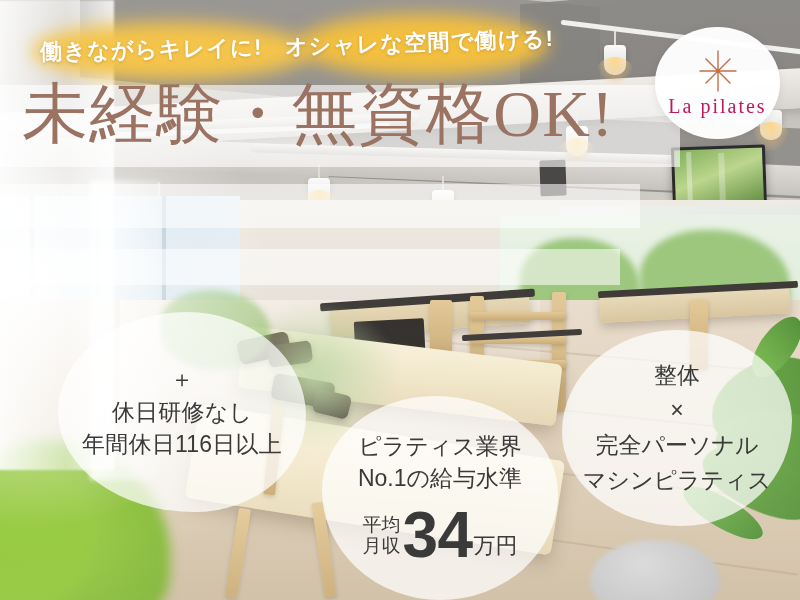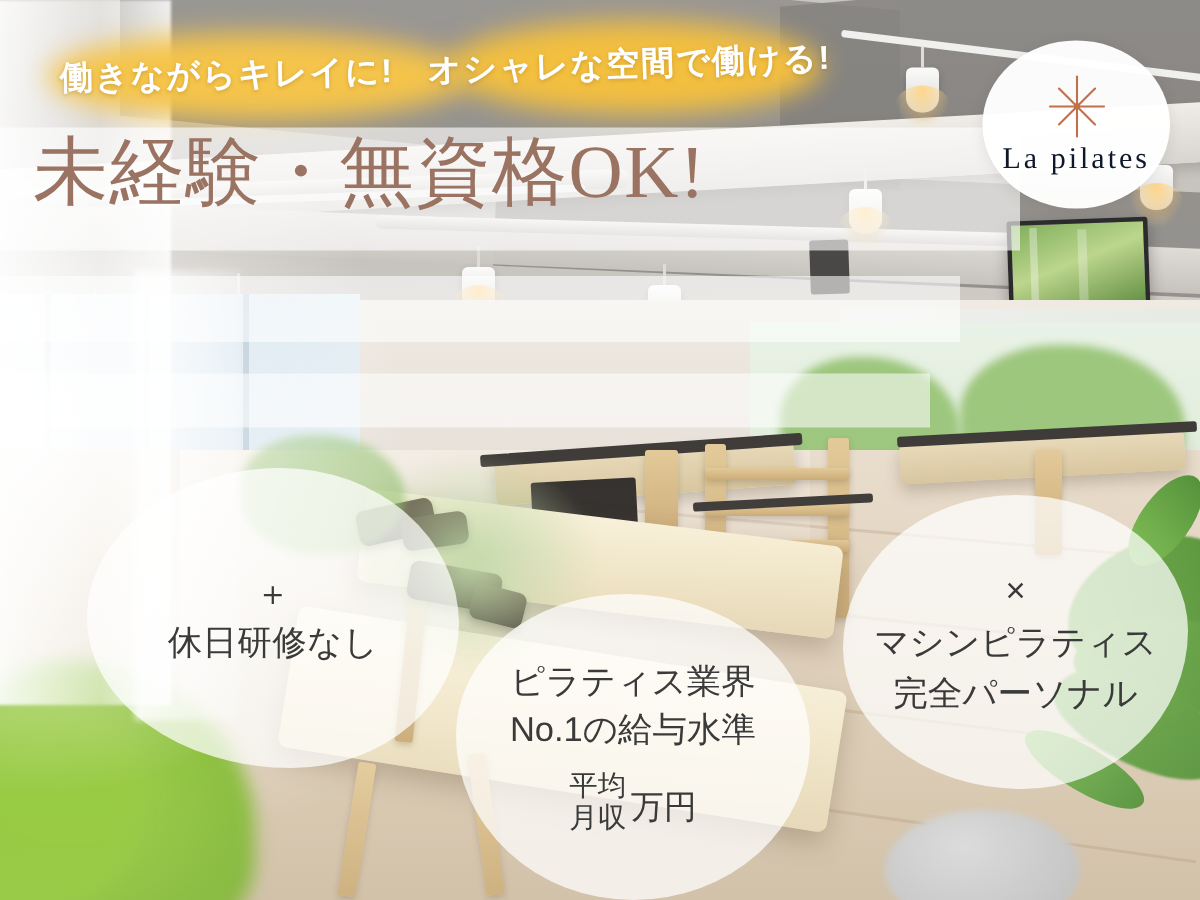--- a/index.html
+++ b/index.html
@@ -112,48 +112,48 @@
   
   .hl{position:absolute;border-radius:50%;filter:blur(9px);}
   .tagline{position:absolute;color:#fff;font-weight:700;letter-spacing:.06em;
     text-shadow:0 1px 3px rgba(140,100,20,.35);white-space:nowrap;}
 
   .headline-band{position:absolute;left:0;top:85px;width:680px;height:82px;
     background:rgba(255,255,255,.62);}
   .headline{position:absolute;left:22px;top:86px;width:640px;height:56px;
     display:flex;align-items:center;
     font-family:"Liberation Serif","DejaVu Serif",serif;
-    font-size:50px;letter-spacing:.02em;color:#9a7362;white-space:nowrap;}
+    font-size:66px;letter-spacing:.02em;color:#9a7362;white-space:nowrap;}
 
   .sub-band-1{position:absolute;left:0;top:184px;width:640px;height:44px;background:rgba(255,255,255,.58);}
   .sub1{position:absolute;left:24px;top:185px;height:42px;display:flex;align-items:center;
     font-size:27px;letter-spacing:.05em;color:#3d3d3d;white-space:nowrap;}
 
   .sub-band-2{position:absolute;left:0;top:249px;width:620px;height:36px;background:rgba(255,255,255,.56);}
   .sub2{position:absolute;left:24px;top:249px;height:36px;display:flex;align-items:center;
     font-size:21px;letter-spacing:.02em;color:#3d3d3d;white-space:nowrap;}
 
   .logo{position:absolute;left:655px;top:27px;width:125px;height:112px;border-radius:50%;
     background:rgba(255,255,255,.97);display:flex;flex-direction:column;
     align-items:center;justify-content:center;box-shadow:0 2px 10px rgba(0,0,0,.08);}
   .logo-star{width:44px;height:44px;margin-bottom:2px;}
   .logo-text{font-family:"Liberation Serif","DejaVu Serif",serif;font-size:20px;
-    color:#0f172a;letter-spacing:.10em;}
+    color:#be185d;letter-spacing:.10em;}
 
   .bubble{position:absolute;display:flex;flex-direction:column;align-items:center;
     justify-content:center;text-align:center;color:#3a3a3a;}
   .bubble .bg{position:absolute;inset:0;background:rgba(255,255,255,.72);}
   .bubble .txt{position:relative;z-index:2;}
 
   .b-left{left:58px;top:312px;width:248px;height:200px;
     border-radius:52% 48% 45% 55%/50% 52% 48% 50%;}
   .b-left .bg{border-radius:52% 48% 45% 55%/50% 52% 48% 50%;}
   .b-left .txt{font-size:23px;line-height:1.42;letter-spacing:.01em;}
 
-  .b-mid{left:304px;top:396px;width:236px;height:204px;
+  .b-mid{left:322px;top:396px;width:236px;height:204px;
     border-radius:48% 52% 50% 50%/46% 48% 52% 54%;}
   .b-mid .bg{border-radius:48% 52% 50% 50%/46% 48% 52% 54%;}
   .b-mid .txt{font-size:23px;line-height:1.36;}
   .pay-row{display:flex;align-items:center;justify-content:center;margin-top:12px;}
   .pay-lbl{font-size:19px;line-height:1.12;text-align:center;margin-right:2px;}
   .pay-num{font-size:64px;font-weight:700;line-height:.92;letter-spacing:-.01em;color:#3a3a3a;}
   .pay-unit{font-size:22px;align-self:flex-end;margin-bottom:4px;margin-left:1px;}
 
   .b-right{left:562px;top:330px;width:230px;height:196px;
     border-radius:50% 50% 48% 52%/52% 46% 54% 48%;}
@@ -292,40 +292,43 @@
       <circle cx="22" cy="22" r="2.1" fill="#c0714a"></circle>
     </svg>
     <div class="logo-text">La pilates</div>
   </div>
 
   <div class="bubble b-left">
     <div class="bg"></div>
     <div class="txt">
       <div>＋</div>
       <div>休日研修なし</div>
+      <div>年間休日116日以上</div>
     </div>
   </div>
 
   <div class="bubble b-mid">
     <div class="bg"></div>
     <div class="txt">
       <div>ピラティス業界</div>
       <div>No.1の給与水準</div>
       <div class="pay-row">
         <div class="pay-lbl">
           <div>平均</div>
           <div>月収</div>
         </div>
+        <div class="pay-num">34</div>
         <div class="pay-unit">万円</div>
       </div>
     </div>
   </div>
 
   <div class="bubble b-right">
     <div class="bg"></div>
     <div class="txt">
+      <div>整体</div>
       <div>×</div>
+      <div>完全パーソナル</div>
       <div>マシンピラティス</div>
-      <div>完全パーソナル</div>
     </div>
   </div>
 
 </div>
 
 </body></html>

